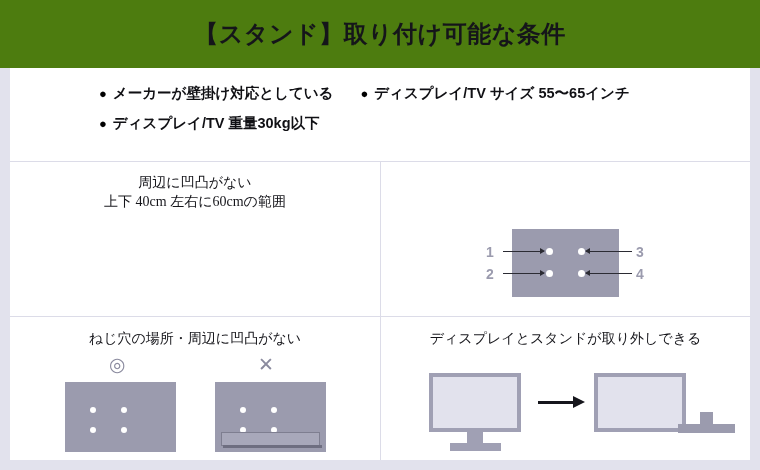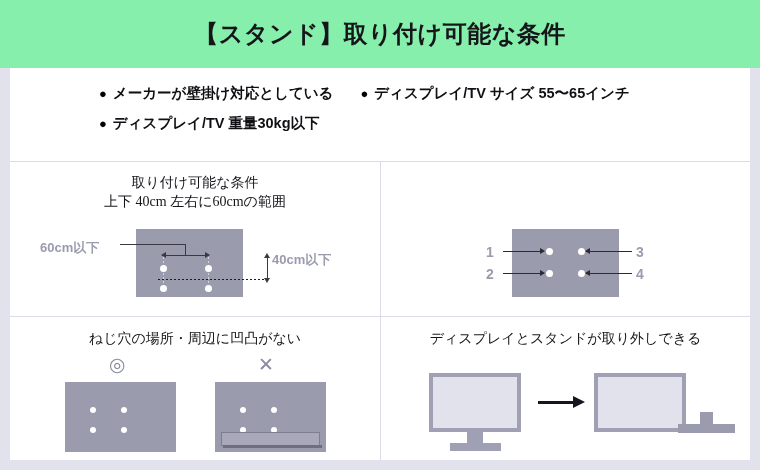--- a/index.html
+++ b/index.html
@@ -25,21 +25,21 @@
   
   .header {
     position: absolute;
     left: 0;
     top: 0;
     width: 760px;
     height: 68px;
     display: flex;
     align-items: center;
     justify-content: center;
-    background: #86efac;
+    background: #4d7c0f;
   }
   .header-title {
     font-size: 24px;
     font-weight: bold;
     letter-spacing: 0.5px;
     color: #15151a;
     white-space: nowrap;
   }
 
   
@@ -399,44 +399,24 @@
     </div>
 
     <div class="grid">
 
       <div class="hline top"></div>
       <div class="hline mid"></div>
       <div class="vline"></div>
 
       <div class="panel p-tl">
         <div class="panel-title">
-          <span>取り付け可能な条件</span>
+          <span>周辺に凹凸がない</span>
           <span class="l2">上下 40cm 左右に60cmの範囲</span>
         </div>
 
-        <div class="tl-stage">
-          <div class="slab tl-slab"></div>
-
-          <div class="label-gray lbl-60">60cm以下</div>
-          <div class="label-gray lbl-40">40cm以下</div>
-
-          <div class="leadline ll-h"></div>
-          <div class="leadline ll-v"></div>
-          <div class="hdim"></div>
-
-          <div class="vguide-l"></div>
-          <div class="vguide-r"></div>
-          <div class="hguide"></div>
-          <div class="vdim"></div>
-
-          <div class="hole" style="left:150px; top:42px;"></div>
-          <div class="hole" style="left:195px; top:42px;"></div>
-          <div class="hole" style="left:150px; top:62px;"></div>
-          <div class="hole" style="left:195px; top:62px;"></div>
-        </div>
       </div>
 
       <div class="panel p-tr">
 
         <div class="tr-stage">
           <div class="slab tr-slab"></div>
 
           <div class="num" style="left:105px; top:21px;">1</div>
           <div class="num" style="left:105px; top:43px;">2</div>
           <div class="num" style="left:255px; top:21px;">3</div>

